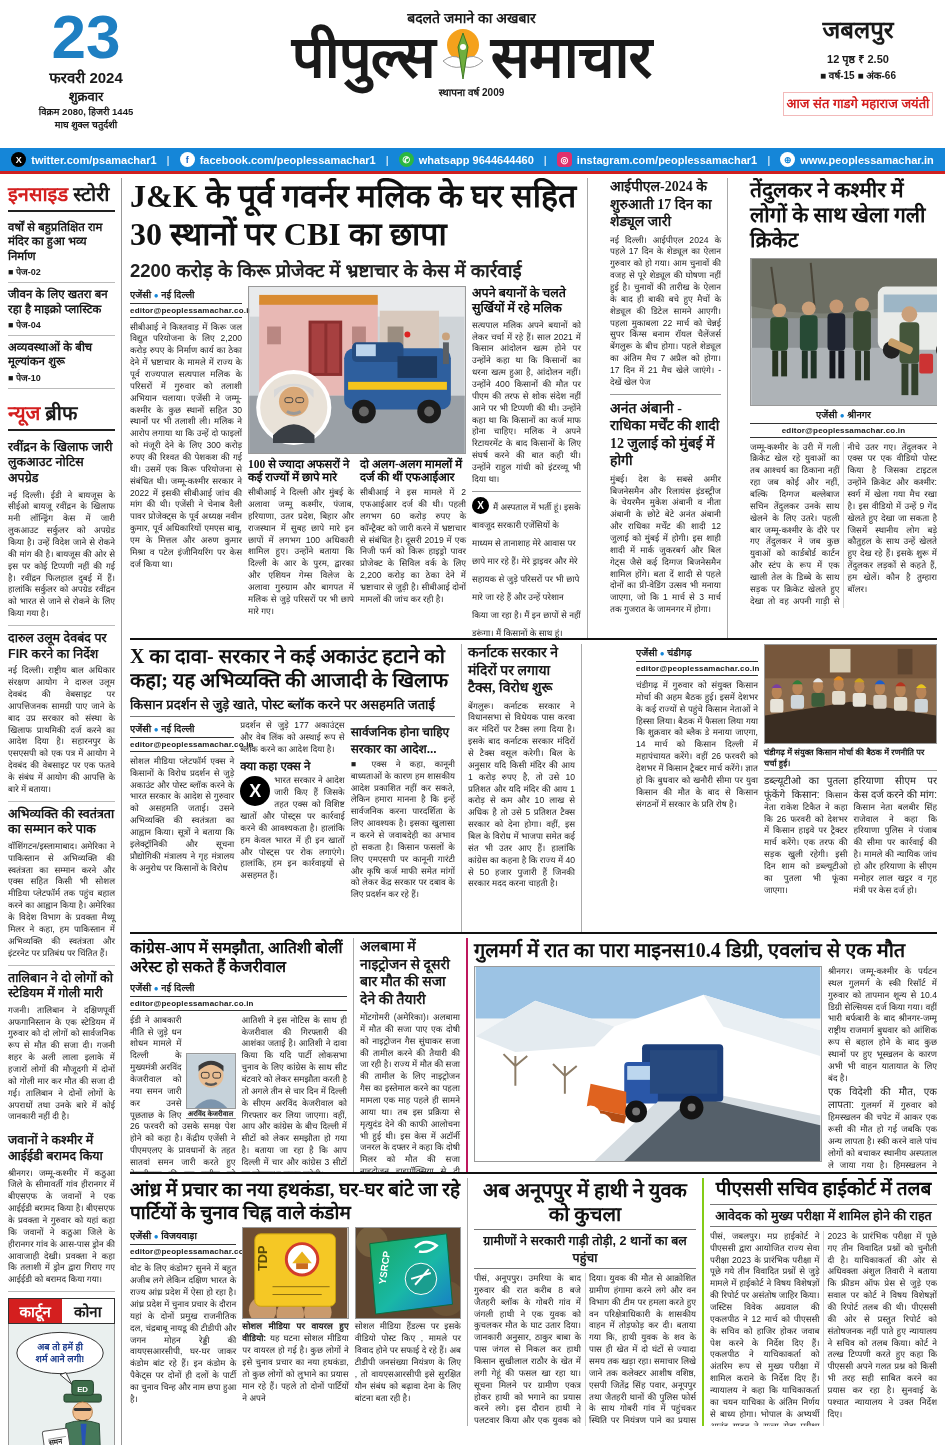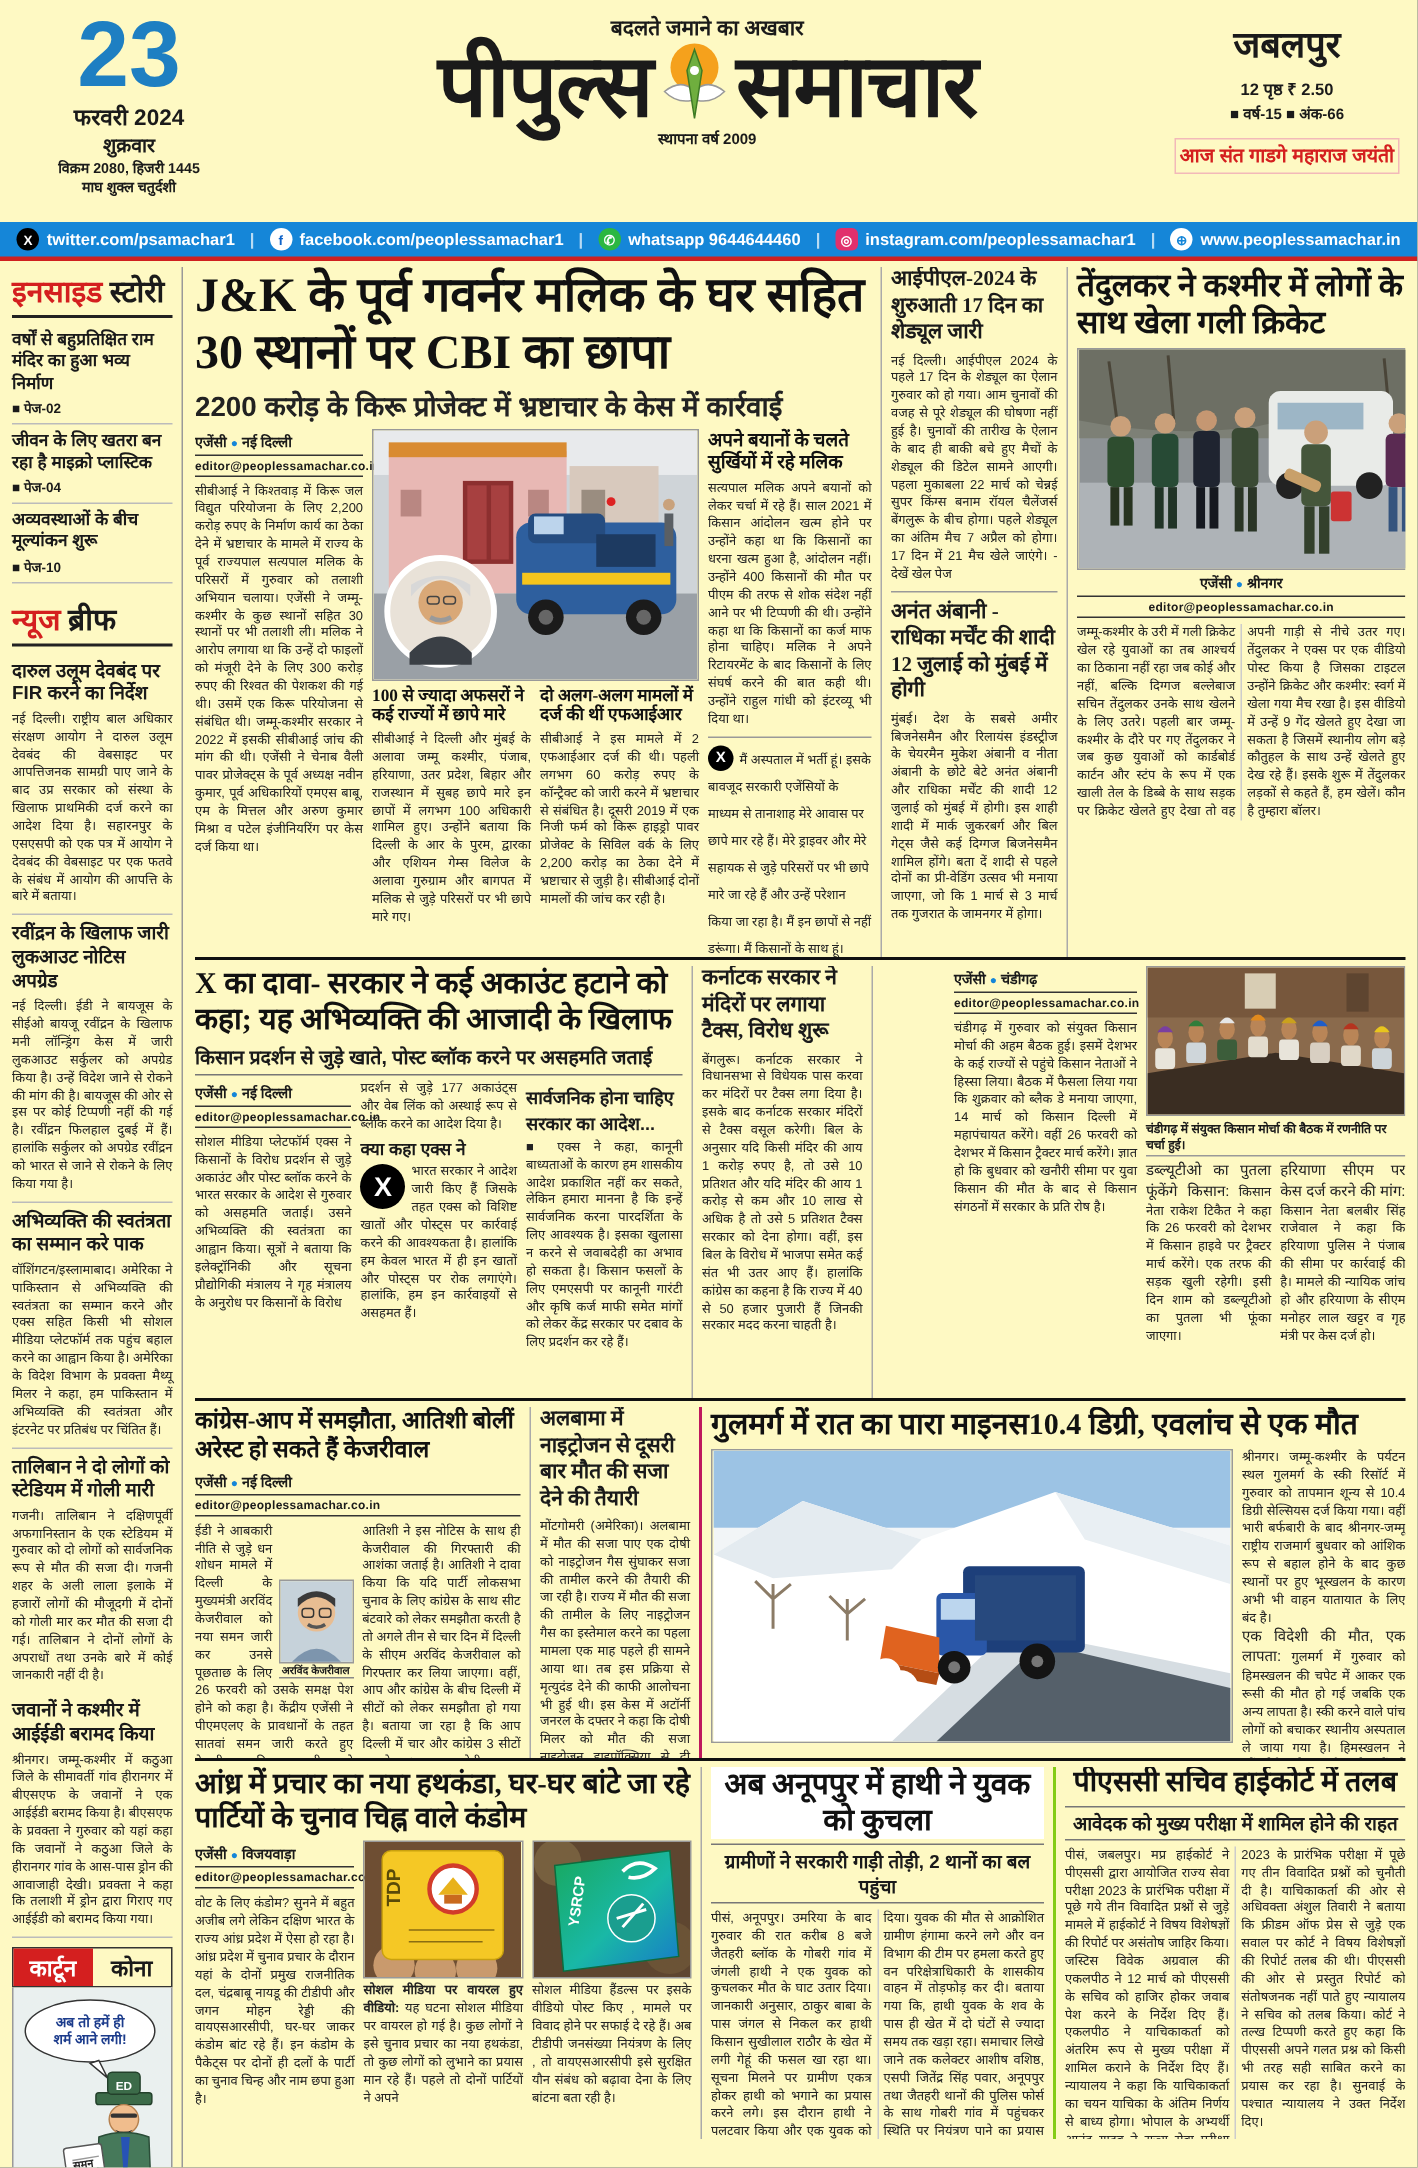--- a/index.html
+++ b/index.html
@@ -1,18 +1,18 @@
 <!DOCTYPE html>
 <html><head>
 <meta charset="utf-8">
 <style>
   * { margin:0; padding:0; box-sizing:border-box; }
   html,body { background:#888; }
   body { font-family:"Liberation Sans", sans-serif; }
-  #page { width:945px; height:1445px; background:#fef9c3; margin:0 auto; position:relative; overflow:hidden; color:#1a1a1a; }
+  #page { width:945px; height:1445px; background:#ffffff; margin:0 auto; position:relative; overflow:hidden; color:#1a1a1a; }
 
   
   .masthead { display:flex; padding:8px 12px 0; height:148px; }
   .mh-left { width:148px; text-align:center; }
   .mh-day { font-size:62px; font-weight:900; color:#1e7fc2; line-height:.95; }
   .mh-monthyear { font-size:15px; font-weight:800; }
   .mh-week { font-size:13px; font-weight:800; }
   .mh-cal, .mh-tithi { font-size:9.5px; font-weight:700; }
   .mh-center { flex:1; text-align:center; }
   .mh-tagline { font-size:14px; font-weight:800; }
@@ -56,21 +56,21 @@
   .cartoon-head .r { padding:2px 6px; flex:1; text-align:center; }
 
   
   .byline { font-size:9.5px; font-weight:800; padding:2px 0; }
   .byline .dot { color:#1586d8; font-size:8px; }
   .email { font-size:8px; font-weight:800; border-top:1px solid #333; border-bottom:1px solid #333; padding:2px 0; margin-bottom:4px; letter-spacing:.2px; }
   .h-serif { font-family:"Liberation Serif", serif; font-weight:900; color:#111; }
   .caption { font-size:8.2px; font-weight:800; padding:2px 0; border-bottom:1px solid #999; }
 
   
-  .rowA { display:flex; height:462px; border-bottom:2.5px solid #111; overflow:hidden; }
+  .rowA { display:flex; height:462px; border-bottom:2.5px solid #111; overflow:hidden;gap:16px; }
   .lead { width:458px; flex:none; padding-right:6px; border-right:1px solid #aaa; overflow:hidden; }
   .lead-head { font-size:32px; line-height:1.18; }
   .lead-sub { font-size:18.5px; font-weight:800; margin:3px 0 4px; color:#222; }
   .lead-cols { display:flex; gap:6px; }
   .lc1 { width:112px; flex:none; }
   .lcmid { width:218px; flex:none; }
   .lc3 { flex:1; min-width:0; }
   .substories { display:flex; gap:6px; margin-top:4px; }
   .substories > div { flex:1; min-width:0; }
   .substories h4 { font-size:11.5px; font-weight:900; line-height:1.2; margin-bottom:2px; }
@@ -209,26 +209,26 @@
         <div class="p">■ पेज-04</div>
       </div>
       <div class="inside-item">
         <div class="t">अव्यवस्थाओं के बीच मूल्यांकन शुरू</div>
         <div class="p">■ पेज-10</div>
       </div>
 
       <div class="sec-head" style="margin-top:8px"><span class="red">न्यूज</span> <span>ब्रीफ</span></div>
 
       <div class="brief">
+        <h4>रवींद्रन के खिलाफ जारी लुकआउट नोटिस अपग्रेड</h4>
+        <div class="body">नई दिल्ली। ईडी ने बायजूस के सीईओ बायजू रवींद्रन के खिलाफ मनी लॉन्ड्रिंग केस में जारी लुकआउट सर्कुलर को अपग्रेड किया है। उन्हें विदेश जाने से रोकने की मांग की है। बायजूस की ओर से इस पर कोई टिप्पणी नहीं की गई है। रवींद्रन फिलहाल दुबई में हैं। हालांकि सर्कुलर को अपग्रेड रवींद्रन को भारत से जाने से रोकने के लिए किया गया है।</div>
+      </div>
+      <div class="brief">
         <h4>दारुल उलूम देवबंद पर FIR करने का निर्देश</h4>
         <div class="body">नई दिल्ली। राष्ट्रीय बाल अधिकार संरक्षण आयोग ने दारुल उलूम देवबंद की वेबसाइट पर आपत्तिजनक सामग्री पाए जाने के बाद उप्र सरकार को संस्था के खिलाफ प्राथमिकी दर्ज करने का आदेश दिया है। सहारनपुर के एसएसपी को एक पत्र में आयोग ने देवबंद की वेबसाइट पर एक फतवे के संबंध में आयोग की आपत्ति के बारे में बताया।</div>
-      </div>
-      <div class="brief">
-        <h4>रवींद्रन के खिलाफ जारी लुकआउट नोटिस अपग्रेड</h4>
-        <div class="body">नई दिल्ली। ईडी ने बायजूस के सीईओ बायजू रवींद्रन के खिलाफ मनी लॉन्ड्रिंग केस में जारी लुकआउट सर्कुलर को अपग्रेड किया है। उन्हें विदेश जाने से रोकने की मांग की है। बायजूस की ओर से इस पर कोई टिप्पणी नहीं की गई है। रवींद्रन फिलहाल दुबई में हैं। हालांकि सर्कुलर को अपग्रेड रवींद्रन को भारत से जाने से रोकने के लिए किया गया है।</div>
       </div>
       <div class="brief">
         <h4>अभिव्यक्ति की स्वतंत्रता का सम्मान करे पाक</h4>
         <div class="body">वॉशिंगटन/इस्लामाबाद। अमेरिका ने पाकिस्तान से अभिव्यक्ति की स्वतंत्रता का सम्मान करने और एक्स सहित किसी भी सोशल मीडिया प्लेटफॉर्म तक पहुंच बहाल करने का आह्वान किया है। अमेरिका के विदेश विभाग के प्रवक्ता मैथ्यू मिलर ने कहा, हम पाकिस्तान में अभिव्यक्ति की स्वतंत्रता और इंटरनेट पर प्रतिबंध पर चिंतित हैं।</div>
       </div>
       <div class="brief" style="border-bottom:none">
         <h4>तालिबान ने दो लोगों को स्टेडियम में गोली मारी</h4>
         <div class="body">गजनी। तालिबान ने दक्षिणपूर्वी अफगानिस्तान के एक स्टेडियम में गुरुवार को दो लोगों को सार्वजनिक रूप से मौत की सजा दी। गजनी शहर के अली लाला इलाके में हजारों लोगों की मौजूदगी में दोनों को गोली मार कर मौत की सजा दी गई। तालिबान ने दोनों लोगों के अपराधों तथा उनके बारे में कोई जानकारी नहीं दी है।</div>
       </div>
       <div class="brief">

